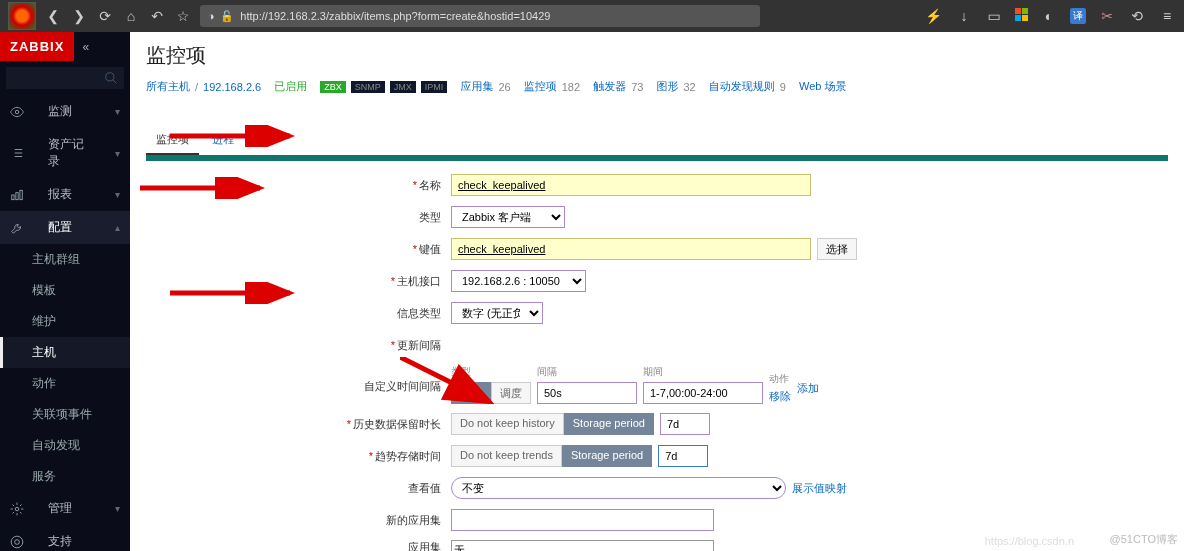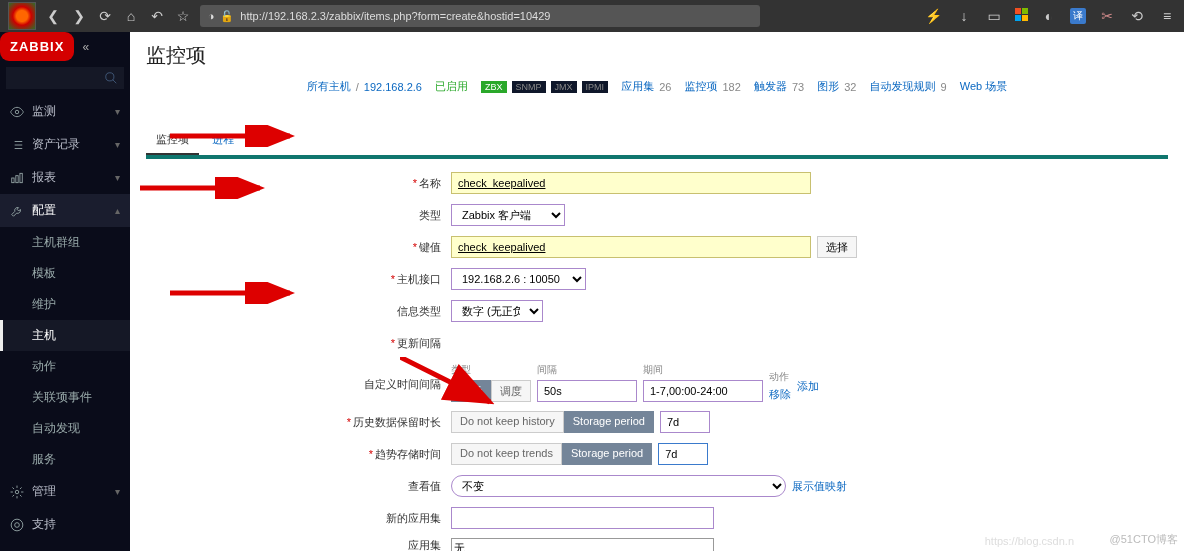--- a/index.html
+++ b/index.html
@@ -8,45 +8,45 @@
 .browser-bar .bicon { color: #ccc; width: 18px; text-align: center; cursor: pointer; font-size: 14px; }
 .browser-bar .url-box { flex: 1; background: #555; border-radius: 3px; height: 22px; display: flex; align-items: center; padding: 0 8px; color: #ddd; font-size: 11px; gap: 6px; max-width: 560px; }
 .browser-bar .right-icons { display: flex; gap: 12px; margin-left: auto; }
 .flower { width: 28px; height: 28px; background: radial-gradient(circle at center, #ff6600 30%, #cc0000 50%, #2a6f2a 100%); border: 1px solid #555; }
 .ms-icon { display: inline-grid; grid-template: 6px 6px / 6px 6px; gap: 1px; }
 .ms-icon span:nth-child(1){background:#f25022}.ms-icon span:nth-child(2){background:#7fba00}.ms-icon span:nth-child(3){background:#00a4ef}.ms-icon span:nth-child(4){background:#ffb900}
 
 .app { display: flex; height: calc(551px - 32px); }
 .sidebar { width: 130px; background: #0a0c1a; color: #ccc; display: flex; flex-direction: column; }
 .logo-row { display: flex; align-items: center; background: #0a0c1a; }
-.logo { background: #d40000; color: #fff; font-weight: bold; font-size: 13px; padding: 7px 10px; letter-spacing: 1px; border-radius: 9px; }
+.logo { background: #d40000; color: #fff; font-weight: bold; font-size: 13px; padding: 7px 10px; letter-spacing: 1px; }
 .collapse { color: #aaa; padding: 0 8px; cursor: pointer; }
 .search-row { padding: 6px; }
 .search-box { background: #151826; height: 22px; width: 100%; display: flex; align-items: center; justify-content: flex-end; padding-right: 6px; }
 .search-box svg { stroke: #5a7ea8; fill: none; }
-.nav-item { display: flex; align-items: center; padding: 8px 10px; color: #b8bcc8; cursor: pointer; gap: 8px; font-size: 12px; }
+.nav-item { display: flex; align-items: center; padding: 8px 10px; color: #b8bcc8; cursor: pointer; gap: 24px; font-size: 12px; }
 .nav-item .chev { margin-left: auto; font-size: 10px; color: #666; }
 .nav-item.sel { background: #1a1d2e; color: #fff; }
 .nav-sub { padding: 7px 10px 7px 32px; color: #9aa; cursor: pointer; font-size: 12px; }
 .nav-sub.active { color: #fff; border-left: 3px solid #eee; padding-left: 29px; background: #151826; }
 .nav-bottom { margin-top: auto; }
 .nav-icon { width: 14px; height: 14px; display: inline-flex; align-items: center; justify-content: center; }
 .nav-icon svg { stroke: #9aa; fill: none; stroke-width: 1.5; }
 
 .main { flex: 1; padding: 10px 16px; overflow: auto; position: relative; }
 .page-title { font-size: 20px; font-weight: normal; color: #222; margin-bottom: 10px; }
-.breadcrumb { font-size: 11px; color: #0b68c1; margin-bottom: 8px; display: flex; align-items: center; gap: 5px; flex-wrap: wrap; justify-content: center; }
+.breadcrumb { font-size: 11px; color: #0b68c1; margin-bottom: 8px; display: flex; align-items: center; gap: 5px; flex-wrap: wrap; }
 .breadcrumb a { color: #0b68c1; text-decoration: none; }
 .breadcrumb .sep { color: #888; }
 .breadcrumb .enabled { color: #2aa82a; }
 .breadcrumb .badge { display: inline-block; padding: 1px 4px; font-size: 9px; color: #fff; }
 .breadcrumb .zbx { background: #2aa82a; }
 .breadcrumb .gray { background: #0f172a; color: #888; }
 .breadcrumb .count { color: #888; }
-.tabs { border-bottom: 4px solid #0f766e; margin-bottom: 12px; margin-top: 32px; }
+.tabs { border-bottom: 6px solid #0f766e; margin-bottom: 12px; margin-top: 32px; }
 .tab { display: inline-block; padding: 6px 10px; font-size: 11px; color: #0b68c1; cursor: pointer; }
 .tab.active { color: #333; border-bottom: 2px solid #333; }
 
 .form-row { display: flex; align-items: center; margin-bottom: 8px; min-height: 24px; }
 .form-label { width: 305px; text-align: right; padding-right: 10px; font-size: 11px; color: #333; }
 .form-label .req { color: #d40000; margin-right: 2px; }
 .form-ctrl { display: flex; align-items: center; gap: 6px; }
 input[type=text], select { border: 1px solid #a8c; padding: 3px 6px; font-size: 11px; height: 22px; background: #fff; }
 input.highlight { background: #ffffcc; border-color: #c8c070; text-decoration: underline; }
 .w1 { width: 360px; } .w2 { width: 114px; } .w3 { width: 80px; } .w4 { width: 135px; } .w5 { width: 50px; } .w6 { width: 335px; border-radius: 11px; }

